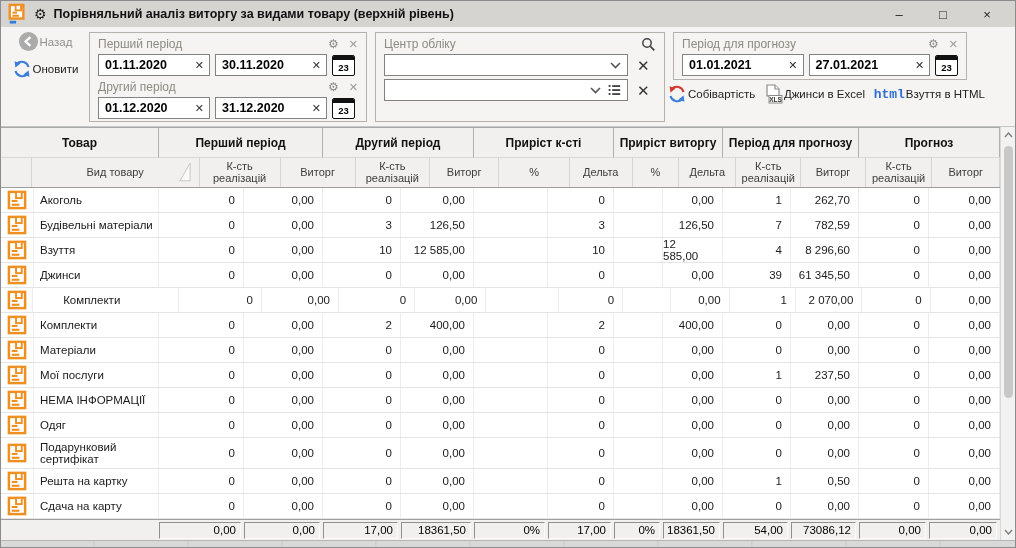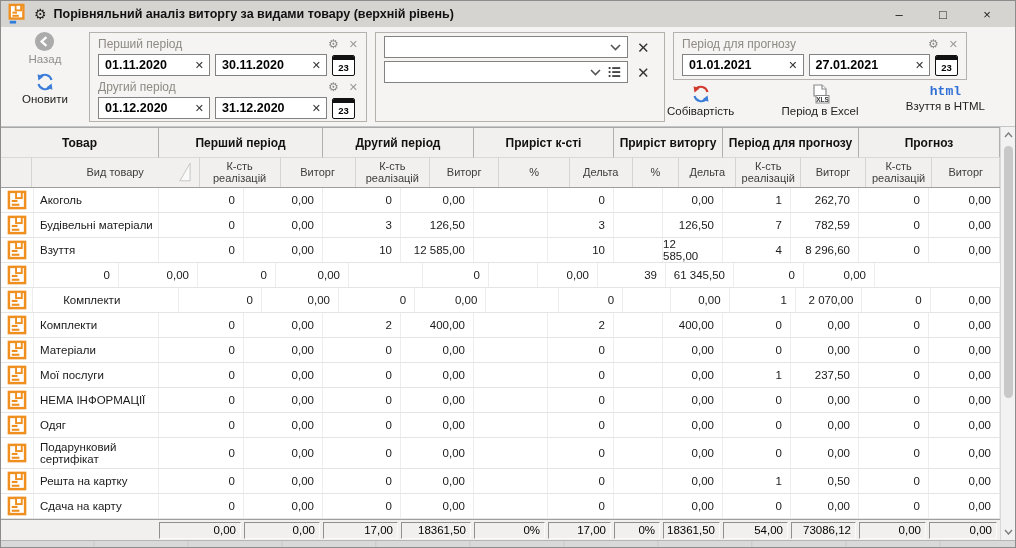--- a/index.html
+++ b/index.html
@@ -11,21 +11,21 @@
   .titlebar { height:26px; background:#d6d4d0; display:flex; align-items:center; padding:0 6px; gap:7px; }
   .title-text { font-size:12.5px; font-weight:bold; color:#111; }
   .title-gear { font-size:14px; color:#222; line-height:1; }
   .win-controls { margin-left:auto; display:flex; align-items:center; }
   .win-btn { width:44px; height:26px; display:flex; align-items:center; justify-content:center;
     font-size:13px; color:#222; cursor:default; }
 
   
   .toolbar { height:100px; background:#f5f4f2; position:relative; border-bottom:1px solid #c6c6c6; }
   .nav { position:absolute; left:10px; top:4px; width:68px; display:flex; flex-direction:column; align-items:center; gap:7px; }
-  .tool-btn { display:flex; flex-direction:column; align-items:center; gap:1px; font-size:11.5px; color:#222; }
+  .tool-btn { display:flex; align-items:center; gap:1px; font-size:11.5px; color:#222; }
   .tool-btn.disabled { color:#8f8f8f; }
   .gbox { position:absolute; border:1px solid #b5b2ad; background:#f5f4f2; padding:2px 8px 4px 8px; }
   .gbox-1 { left:88px; top:5px; width:278px; height:90px; }
   .gbox-2 { left:374px; top:5px; width:290px; height:90px; }
   .gbox-3 { left:672px; top:5px; width:294px; height:48px; }
   .glabel-row { height:18px; display:flex; align-items:center; }
   .glabel { font-size:12px; color:#8e8a84; }
   .gicons { margin-left:auto; display:flex; gap:10px; align-items:center; }
   .mini-gear { font-size:12px; color:#8a8a8a; line-height:1; }
   .mini-x { font-size:11px; color:#9a9a9a; line-height:1; }
@@ -170,20 +170,31 @@
           <span class="clear">✕</span>
         </span>
         <span class="calbtn">
           <span class="bar"></span>
           <span class="num">23</span>
         </span>
       </div>
     </div>
 
     <div class="gbox gbox-2">
+      <div class="glabel-row">
+        <span class="glabel">Центр обліку</span>
+        <span class="gicons">
+          <span style="display:flex;">
+            <svg width="15" height="15" viewBox="0 0 15 15" fill="none">
+                <circle cx="6" cy="6" r="4.2" stroke="#444" stroke-width="1.5"></circle>
+                <line x1="9.3" y1="9.3" x2="13.3" y2="13.3" stroke="#444" stroke-width="1.8"></line>
+              </svg>
+          </span>
+        </span>
+      </div>
       <div class="field-row">
         <span class="combo">
           <span class="val"></span>
           <span style="display:flex;">
             <svg width="11" height="7" viewBox="0 0 11 7">
                 <polyline points="1,1 5.5,5.5 10,1" stroke="#555" stroke-width="1.6" fill="none"></polyline>
               </svg>
           </span>
         </span>
         <span class="big-x">✕</span>
@@ -249,21 +260,21 @@
       </div>
       <div class="tool-btn">
         <span style="display:flex;">
           <svg width="19" height="20" viewBox="0 0 19 20" fill="none">
             <path d="M3 1 H11 L15 5 V12 H3 Z" stroke="#8a8a8a" stroke-width="1.2" fill="#fff"></path>
             <path d="M11 1 V5 H15" stroke="#8a8a8a" stroke-width="1.2" fill="#fff"></path>
             <rect x="5" y="11.5" width="13" height="7.5" stroke="#8a8a8a" stroke-width="1" fill="#fff"></rect>
             <text x="11.5" y="17.6" font-size="6.5" text-anchor="middle" fill="#333" font-weight="bold">XLS</text>
           </svg>
         </span>
-        <span>Період в Excel</span>
+        <span>Джинси в Excel</span>
       </div>
       <div class="tool-btn">
         <span class="html-word">html</span>
         <span>Взуття в HTML</span>
       </div>
     </div>
   </div>
 
   <div class="grid">
     <div class="ghead-groups">
@@ -394,20 +405,21 @@
         </div>
         <div class="grow">
           <div class="iconcell" style="width: 33px;">
             <svg width="20" height="20" viewBox="0 0 21 21" fill="none">
               <rect x="2" y="2" width="17" height="17" stroke="#EF8F1F" stroke-width="2.6" fill="#fff"></rect>
               <rect x="9.5" y="2" width="6" height="6.5" stroke="#EF8F1F" stroke-width="2" fill="#fff"></rect>
               <line x1="5" y1="11.5" x2="11" y2="11.5" stroke="#EF8F1F" stroke-width="2.2"></line>
               <line x1="5" y1="15.5" x2="13" y2="15.5" stroke="#EF8F1F" stroke-width="2.2"></line>
             </svg>
           </div>
+          <div class="namecell" style="width: 125px;">Джинси</div>
           <div class="vcell" style="width: 85px;">0</div>
           <div class="vcell" style="width: 79px;">0,00</div>
           <div class="vcell" style="width: 78px;">0</div>
           <div class="vcell" style="width: 73px;">0,00</div>
           <div class="vcell" style="width: 74px;"></div>
           <div class="vcell" style="width: 66px;">0</div>
           <div class="vcell" style="width: 49px;"></div>
           <div class="vcell" style="width: 60px;">0,00</div>
           <div class="vcell" style="width: 68px;">39</div>
           <div class="vcell" style="width: 68px;">61 345,50</div>

